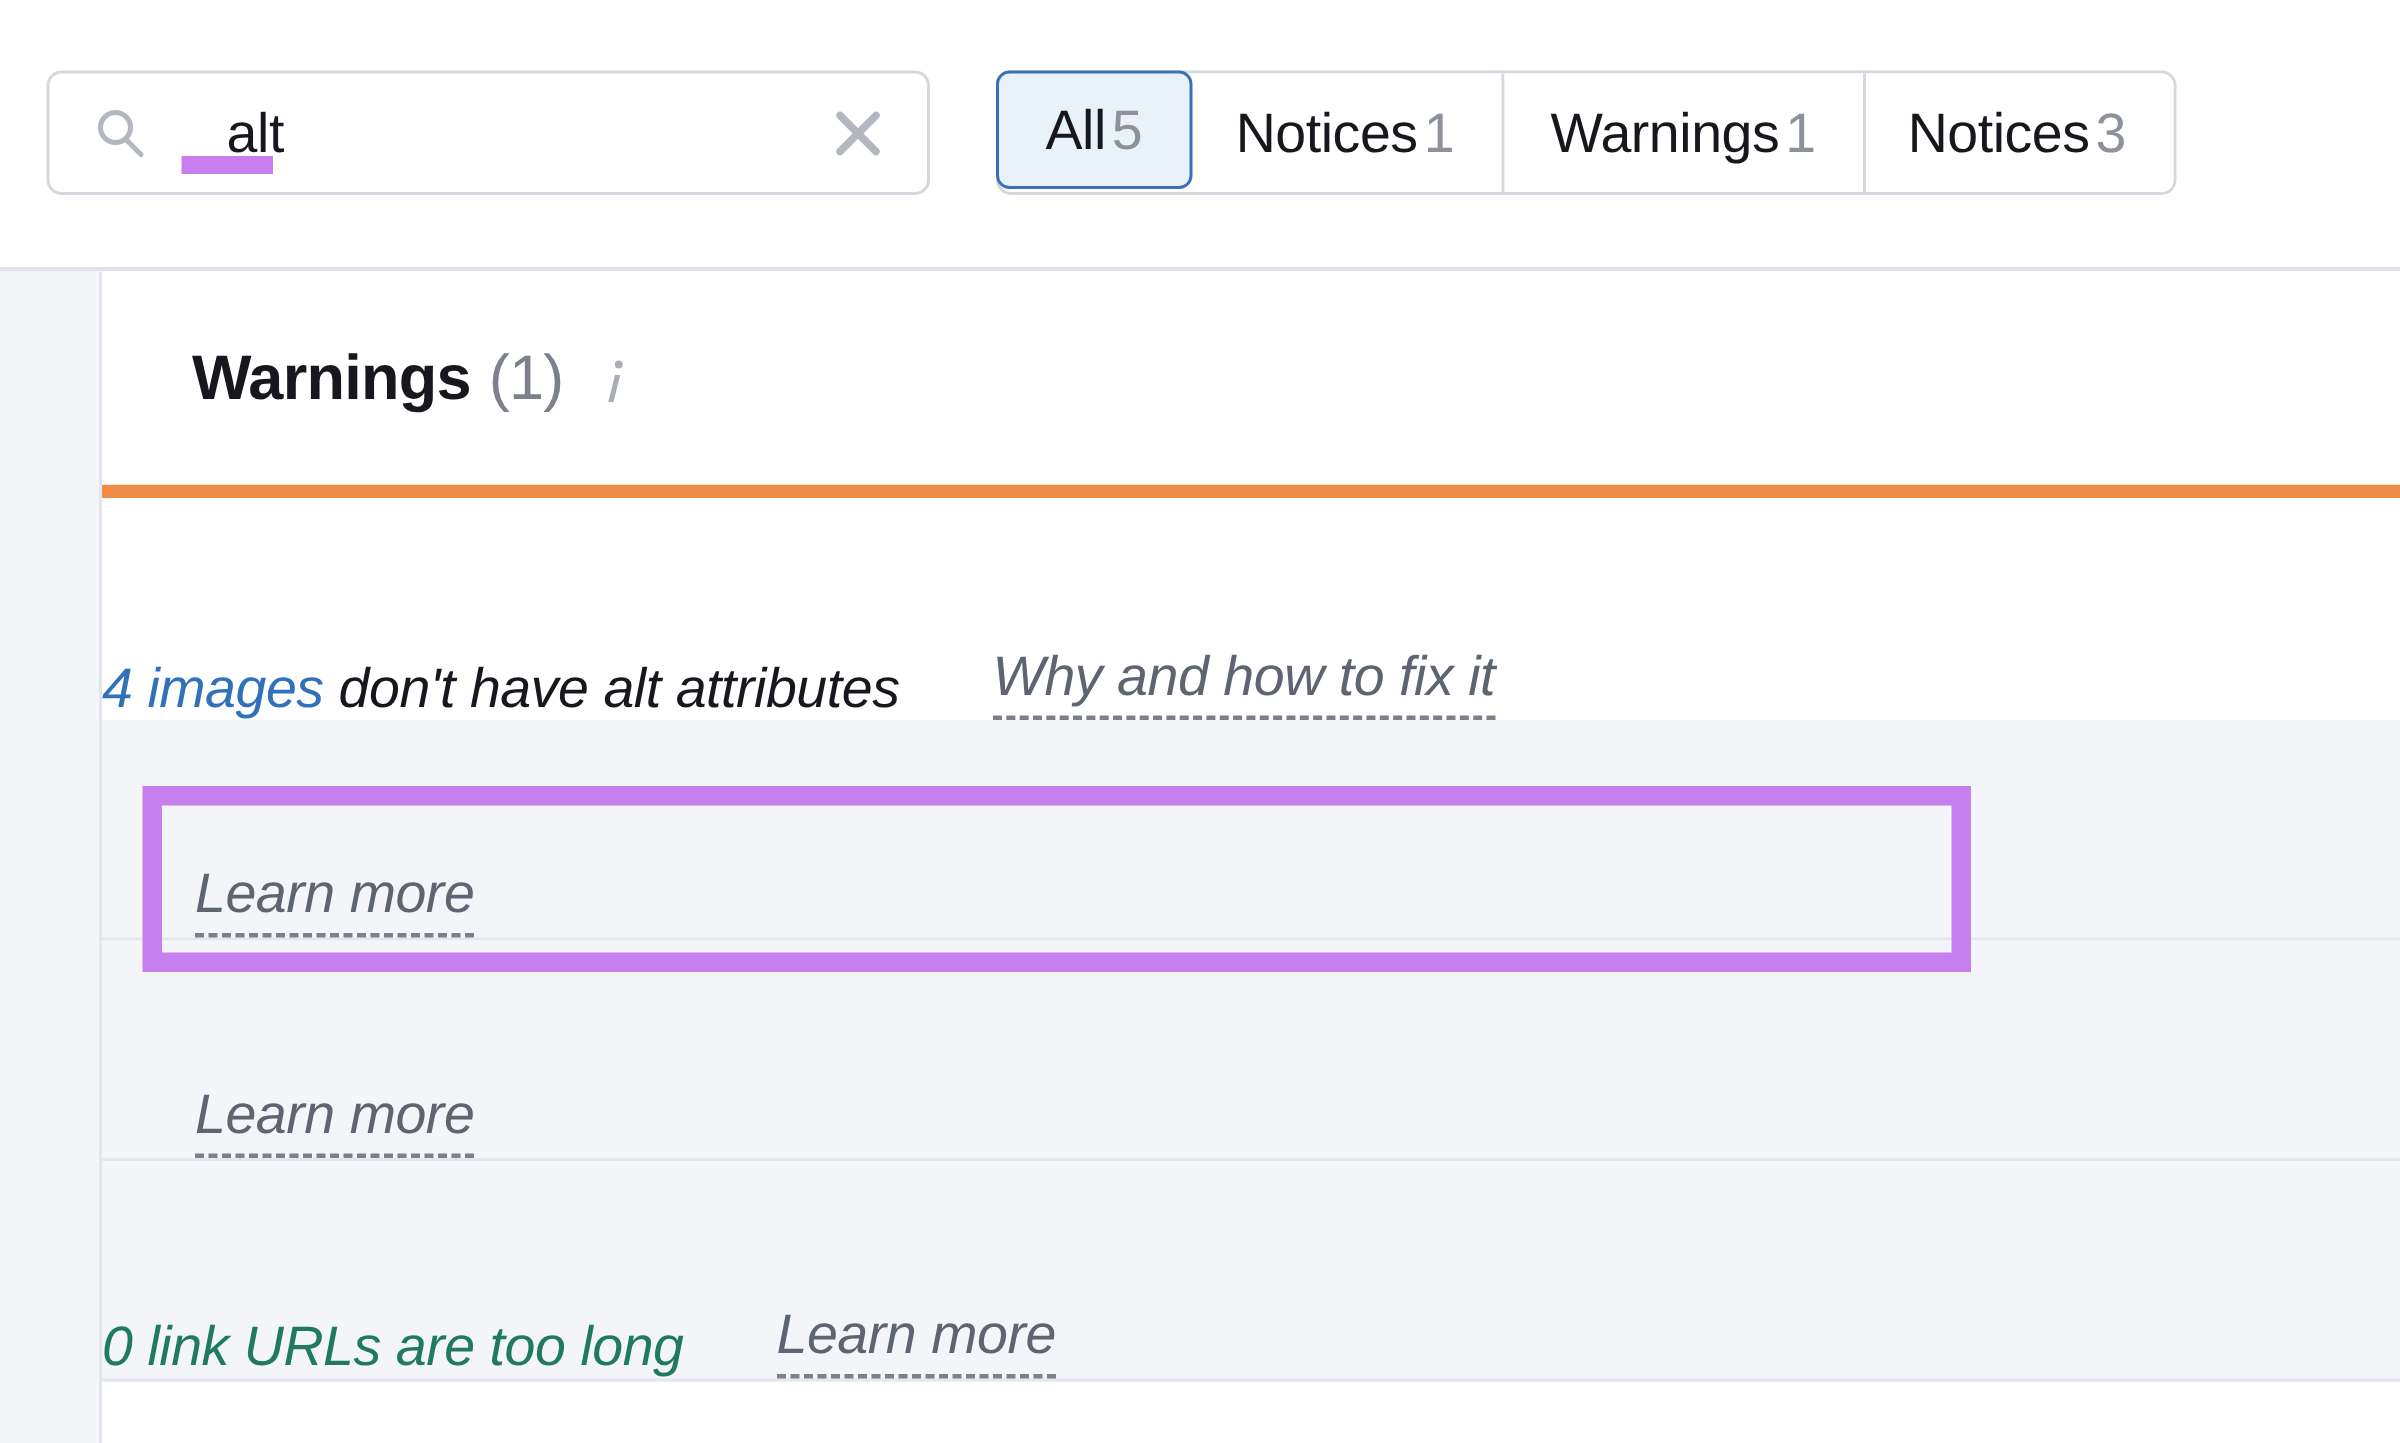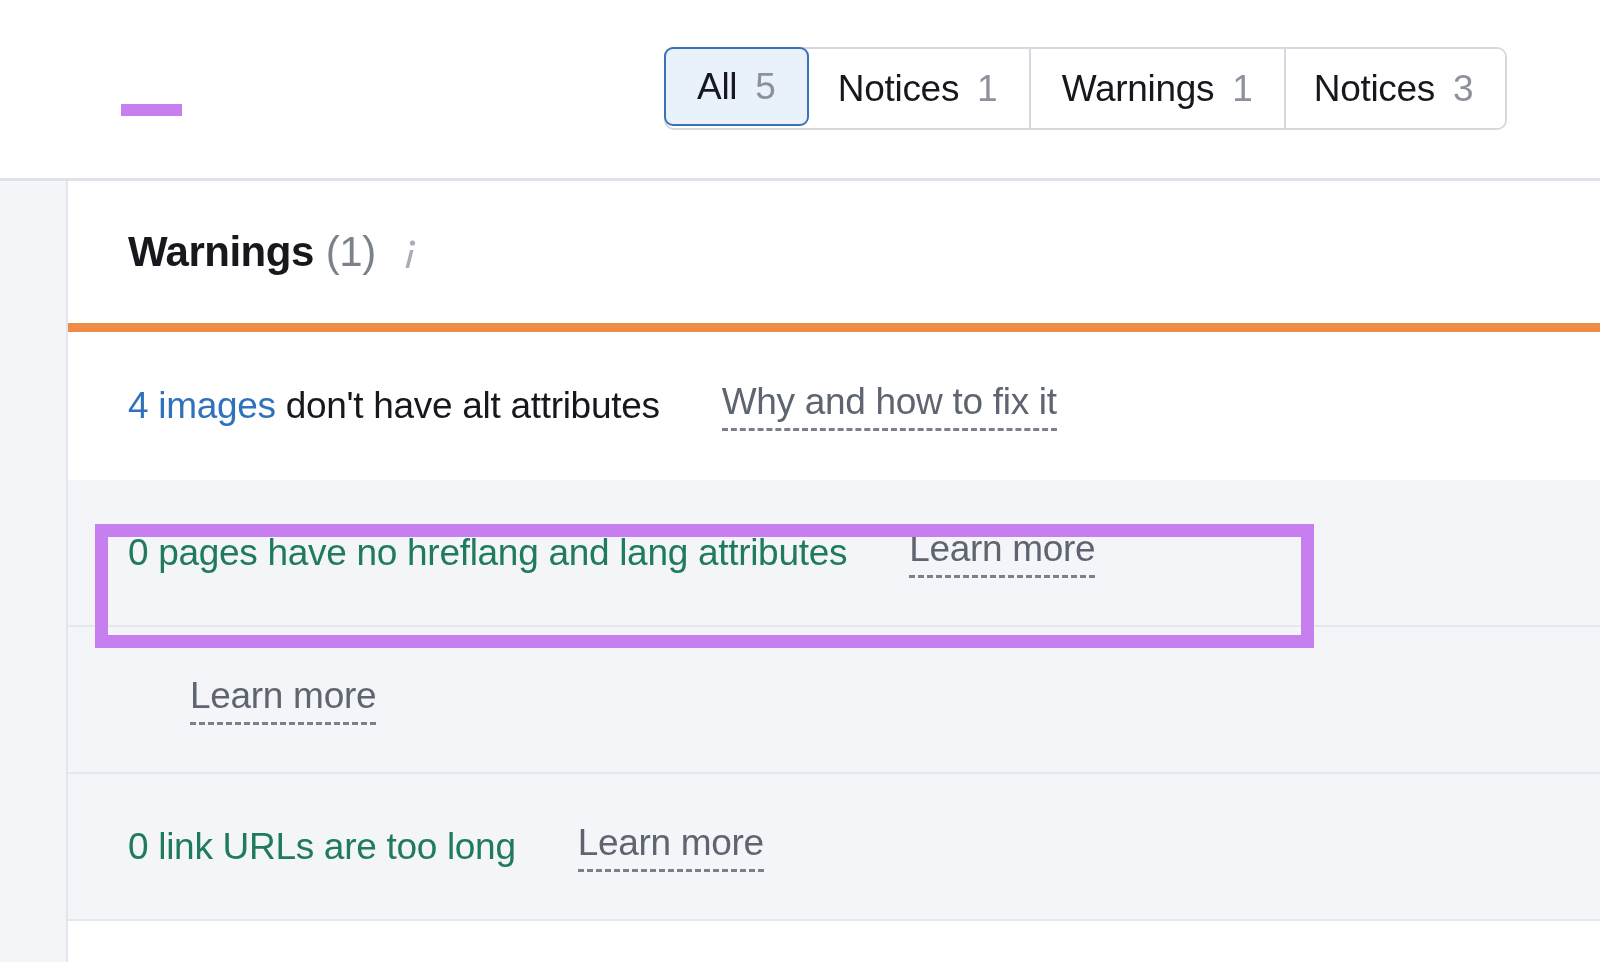--- a/index.html
+++ b/index.html
@@ -71,21 +71,21 @@
     height: 83px;
     display: flex;
     border: 2px solid #d5d8de;
     border-radius: 10px;
     background: #ffffff;
   }
   .tab {
     display: flex;
     align-items: center;
     justify-content: center;
-    gap: 18px;
+    gap: 4px;
     padding: 0 31px;
     height: 100%;
     border-right: 2px solid #d5d8de;
     background: #ffffff;
     cursor: pointer;
     white-space: nowrap;
   }
   .tab:last-child { border-right: none; border-radius: 0 8px 8px 0; padding-left: 28px; }
   .tab:first-child { border-radius: 8px 0 0 8px; }
   .tab .tab-label {
@@ -162,25 +162,25 @@
   .orange-bar {
     height: 9px;
     background: #ee8b46;
     width: 100%;
   }
 
   
   .row {
     position: relative;
     display: flex;
-    align-items: center;
-    padding-left: 60px;
+    align-items: flex-end;
     background: #f3f5f8;
     border-bottom: 2px solid #e4e7ec;
     height: 147px;
+    font-style: italic;
   }
   .row.first {
     background: #ffffff;
     border-bottom: none;
     height: 148px;
   }
   .row-text {
     font-size: 37px;
     color: #1f7a5e;
     letter-spacing: -0.3px;
@@ -217,20 +217,37 @@
   .bottom-white {
     height: 30px;
     background: #ffffff;
   }
 </style>
 </head>
 <body>
 
 <div class="toolbar">
 
+  <div class="search-box">
+    <span class="search-icon">
+      <svg viewBox="0 0 34 34" width="34" height="34">
+        <circle cx="14" cy="13" r="10" fill="none" stroke="#b3b7c0" stroke-width="3.4"></circle>
+        <line x1="21" y1="21" x2="31" y2="31" stroke="#b3b7c0" stroke-width="3.4" stroke-linecap="round"></line>
+      </svg>
+    </span>
+    <span class="search-value-wrap">
+      <span class="search-value">alt</span>
+    </span>
+    <span class="clear-icon">
+      <svg viewBox="0 0 36 36" width="36" height="36">
+        <line x1="6" y1="6" x2="30" y2="30" stroke="#b3b7c0" stroke-width="5" stroke-linecap="round"></line>
+        <line x1="30" y1="6" x2="6" y2="30" stroke="#b3b7c0" stroke-width="5" stroke-linecap="round"></line>
+      </svg>
+    </span>
+  </div>
   <div class="search-underline"></div>
 
   <div class="tabs">
     <div class="tab active">
       <span class="tab-label">All</span>
       <span class="tab-count">5</span>
     </div>
     <div class="tab">
       <span class="tab-label">Notices</span>
       <span class="tab-count">1</span>
@@ -263,21 +280,20 @@
     </div>
 
     <div class="orange-bar"></div>
 
     <div class="row first">
       <span class="row-text"><span class="row-link-count">4 images</span><span> don't have alt attributes</span></span>
       <span class="row-learn">Why and how to fix it</span>
     </div>
 
     <div class="row">
-      <span class="row-text">0 pages have no hreflang and lang attributes</span>
       <span class="row-learn">Learn more</span>
     </div>
 
     <div class="row">
       <span class="row-learn">Learn more</span>
     </div>
 
     <div class="row">
       <span class="row-text">0 link URLs are too long</span>
       <span class="row-learn">Learn more</span>

